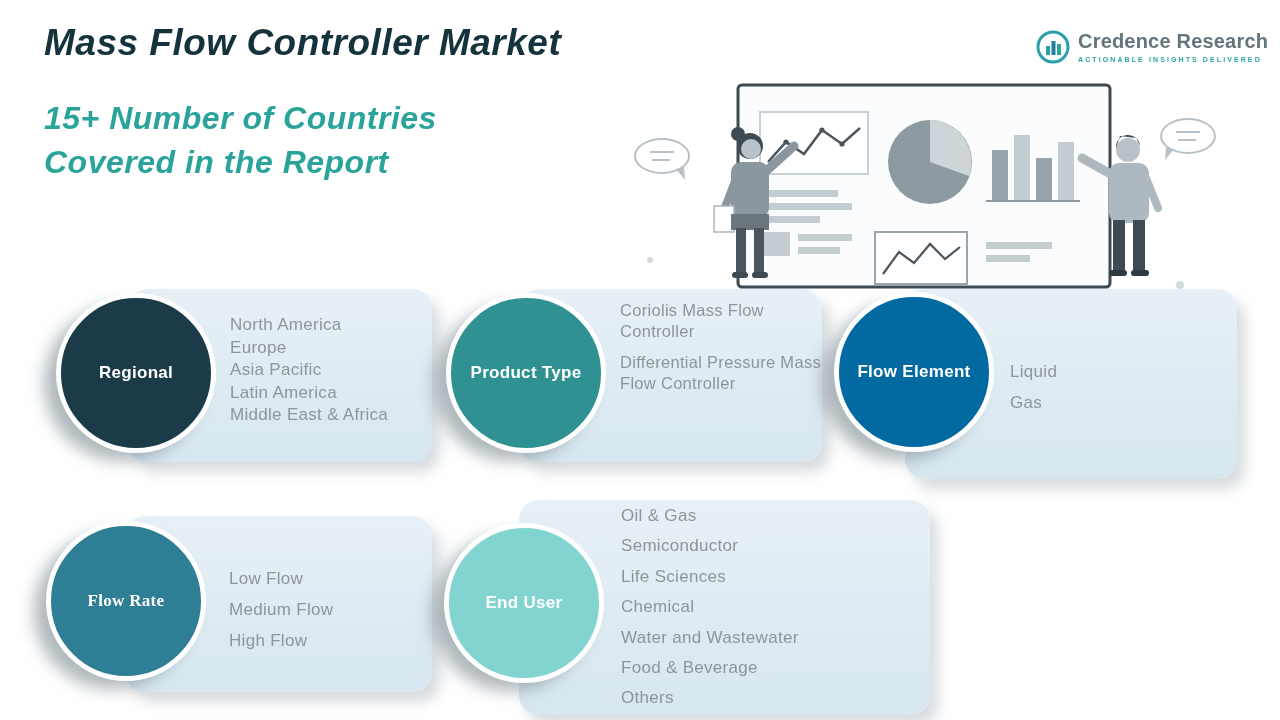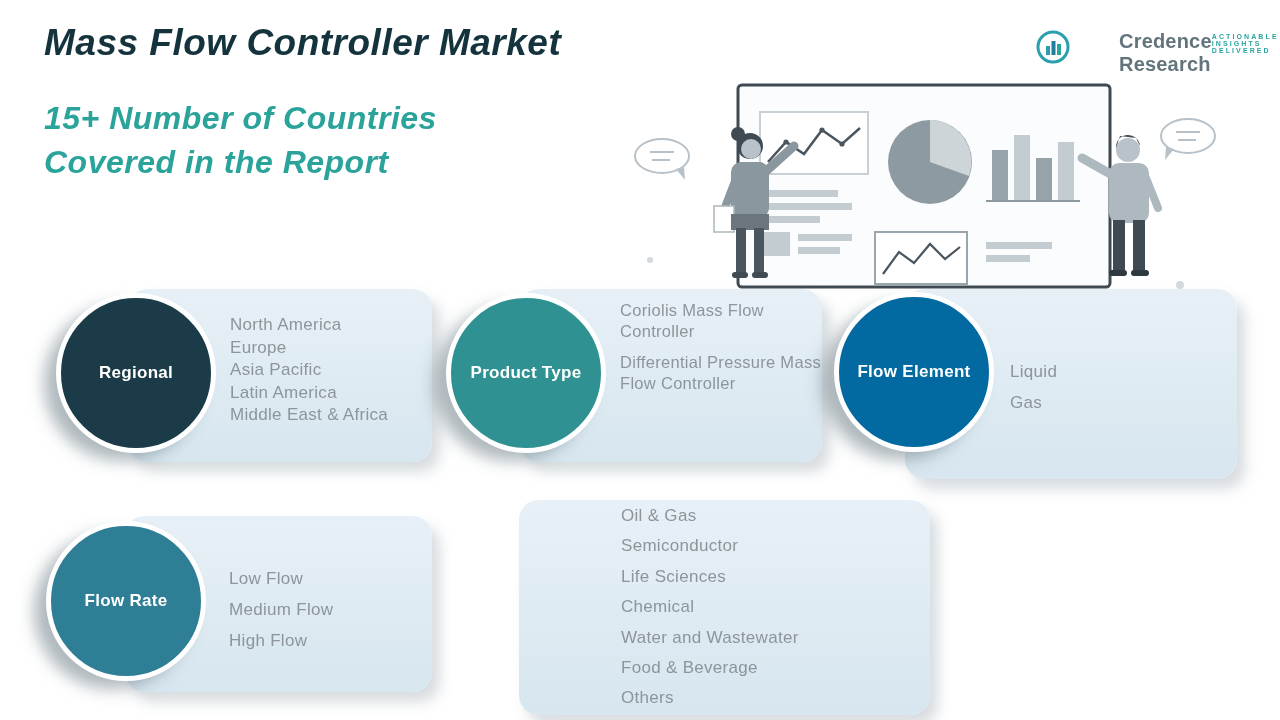--- a/index.html
+++ b/index.html
@@ -14,21 +14,21 @@
   }
   .subtitle{
     position:absolute;left:44px;top:96px;
     font-size:32px;font-weight:bold;font-style:italic;
     color:#2aa39b;line-height:44px;letter-spacing:.5px;
   }
 
   
   .logo{position:absolute;left:1036px;top:30px;display:flex;align-items:flex-start;}
   .logo-icon{width:34px;height:34px;margin-right:8px;flex:0 0 auto;}
-  .logo-text{display:flex;flex-direction:row;margin-left:41px;}
+  .logo-text{display:flex;flex-direction:column;}
   .logo-name{font-size:20px;color:#64747d;font-weight:bold;letter-spacing:.2px;}
   .logo-tagline{font-size:7px;color:#2aa5a0;letter-spacing:2.1px;margin-top:3px;font-weight:bold;}
 
   
   .card-panel{
     position:absolute;border-radius:20px;
     background:linear-gradient(180deg,#e7f0f6 0%,#d7e6ef 100%);
     box-shadow:8px 10px 14px rgba(140,155,165,.35);
   }
   .card-circle{
@@ -54,21 +54,21 @@
   .panel-2{left:519px;top:289px;width:303px;height:173px;}
   .circle-2{left:446px;top:293px;}
   .items-2{left:620px;top:300px;width:205px;font-size:16.5px;line-height:21px;}
   .items-2 .item{margin-bottom:10px;}
 
   .panel-3{left:905px;top:289px;width:332px;height:190px;}
   .circle-3{left:834px;top:292px;}
   .items-3{left:1010px;top:356px;line-height:31px;}
 
   .panel-4{left:125px;top:516px;width:307px;height:176px;}
-  .circle-4{left:46px;top:521px;}
+  .circle-4{left:46px;top:521px;font-family:Liberation Serif, serif;}
   .items-4{left:229px;top:563px;line-height:31px;}
 
   .panel-5{left:519px;top:500px;width:411px;height:215px;}
   .circle-5{left:444px;top:523px;}
   .items-5{left:621px;top:501px;line-height:30.4px;}
 
   
   .illustration{position:absolute;left:620px;top:50px;width:660px;height:300px;}
 </style>
 </head>
@@ -221,20 +221,23 @@
   <div class="card-circle circle-4" style="background:#2e7e96;">
     <span class="circle-label">Flow Rate</span>
   </div>
   <div class="card-items items-4">
     <div class="item">Low Flow</div>
     <div class="item">Medium Flow</div>
     <div class="item">High Flow</div>
   </div>
 
   <div class="card-panel panel-5"></div>
+  <div class="card-circle circle-5" style="background:#82d4d1;">
+    <span class="circle-label">End User</span>
+  </div>
   <div class="card-items items-5">
     <div class="item">Oil &amp; Gas</div>
     <div class="item">Semiconductor</div>
     <div class="item">Life Sciences</div>
     <div class="item">Chemical</div>
     <div class="item">Water and Wastewater</div>
     <div class="item">Food &amp; Beverage</div>
     <div class="item">Others</div>
   </div>
 

